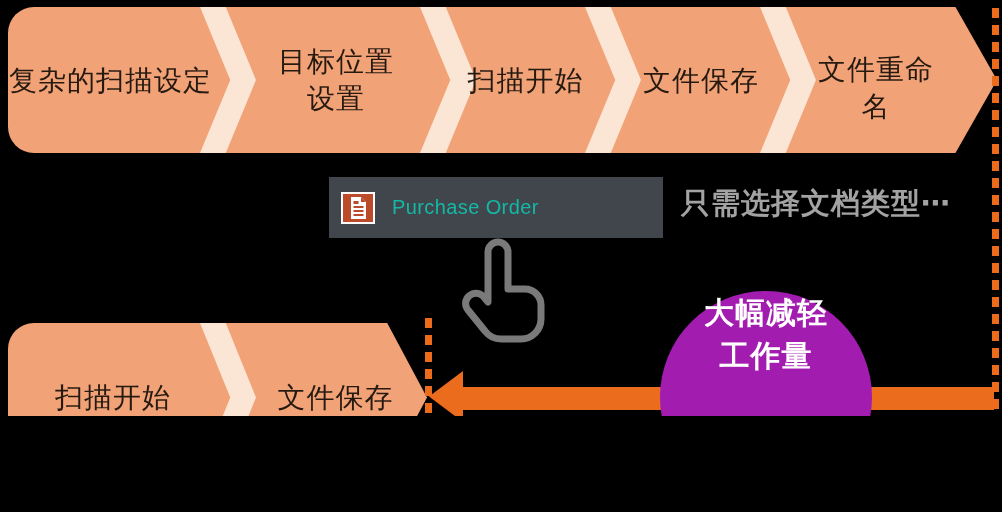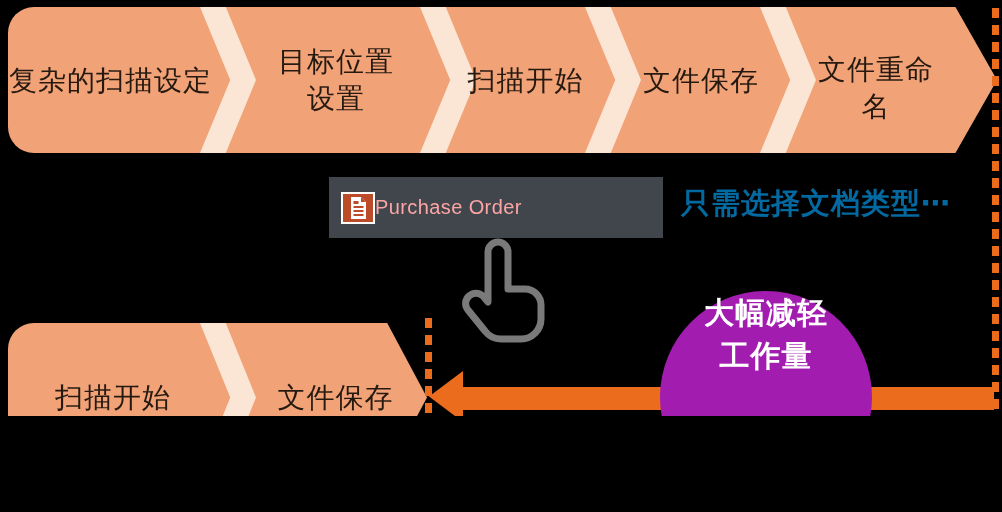--- a/index.html
+++ b/index.html
@@ -37,27 +37,27 @@
   }
   .step-label.toprow{top:7px;height:146px;}
   .step-label.bottomrow{top:323px;height:149px;}
 
   
   .selector{
     position:absolute;left:329px;top:177px;width:334px;height:61px;
     background:#41464C;z-index:2;display:flex;align-items:center;
     padding-left:12px;box-sizing:border-box;
   }
-  .selector .label{color:#fca5a5;font-size:20px;letter-spacing:0.4px;}
+  .selector .label{color:#14b8a6;font-size:20px;margin-left:17px;letter-spacing:0.4px;}
 
   
   .hint{
     position:absolute;left:681px;top:183px;height:42px;z-index:2;
     display:flex;align-items:center;
-    color:#0369a1;font-size:29px;font-weight:700;letter-spacing:1px;white-space:nowrap;
+    color:#a3a3a3;font-size:29px;font-weight:700;letter-spacing:1px;white-space:nowrap;
   }
 
   
   .dash-v{
     position:absolute;width:7px;z-index:4;
     background-image:repeating-linear-gradient(to bottom,#EC6C1E 0 10px,transparent 10px 17px);
   }
   .dash-left{left:425px;top:318px;height:156px;}
   .dash-right{left:992px;top:8px;height:484px;}
 

